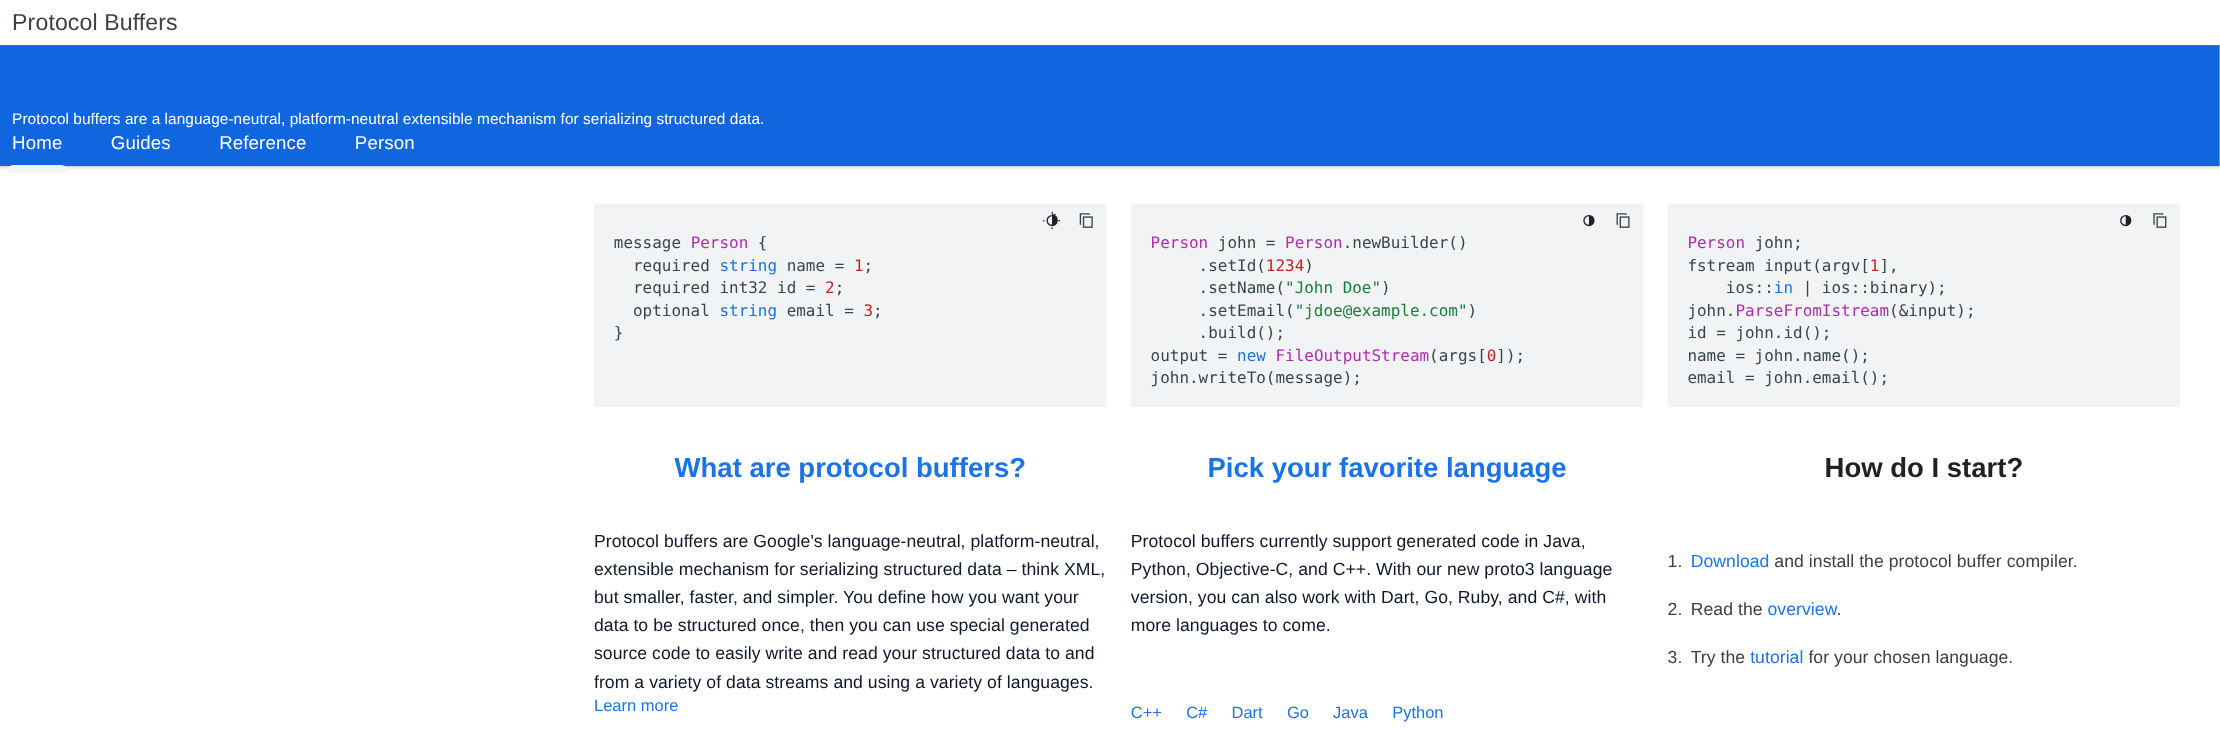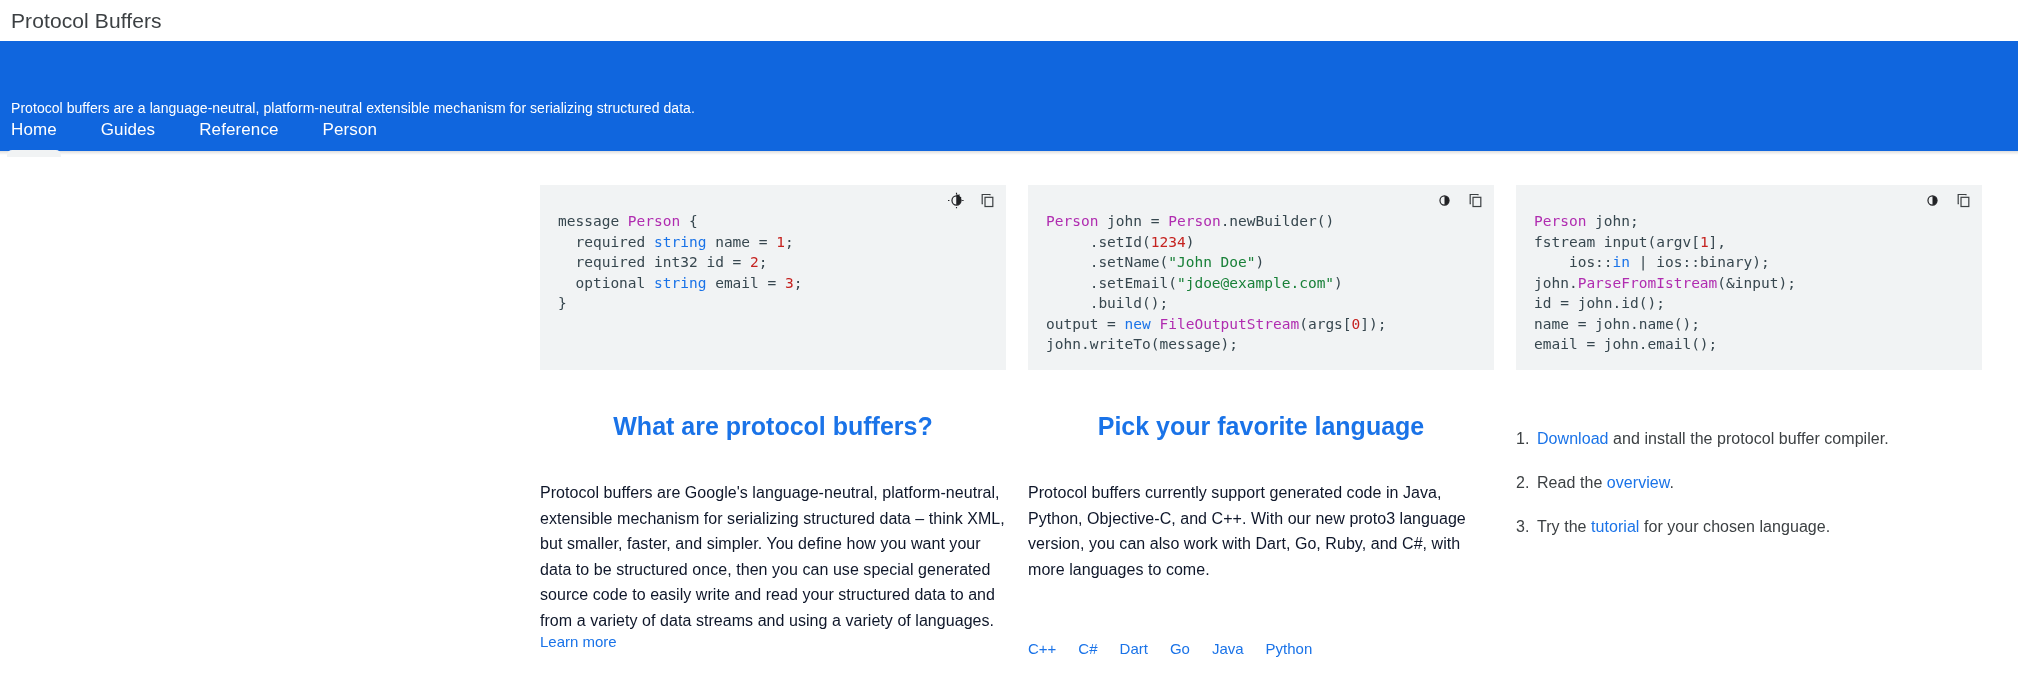--- a/index.html
+++ b/index.html
@@ -298,20 +298,21 @@
         </div>
         <pre><span class="tok-type">Person</span><span> john;</span>
 <span>fstream input(argv[</span><span class="tok-num">1</span><span>],</span>
 <span>    ios::</span><span class="tok-kw">in</span><span> | ios::binary);</span>
 <span>john.</span><span class="tok-fn">ParseFromIstream</span><span>(&amp;input);</span>
 <span>id = john.id();</span>
 <span>name = john.name();</span>
 <span>email = john.email();</span></pre>
       </div>
 
+      <h2 class="sec dark">How do I start?</h2>
       <ol class="steps">
         <li><a class="inline-link">Download</a> and install the protocol buffer compiler.</li>
         <li>Read the <a class="inline-link">overview</a>.</li>
         <li>Try the <a class="inline-link">tutorial</a> for your chosen language.</li>
       </ol>
     </div>
 
   </div>
 </div>
 

